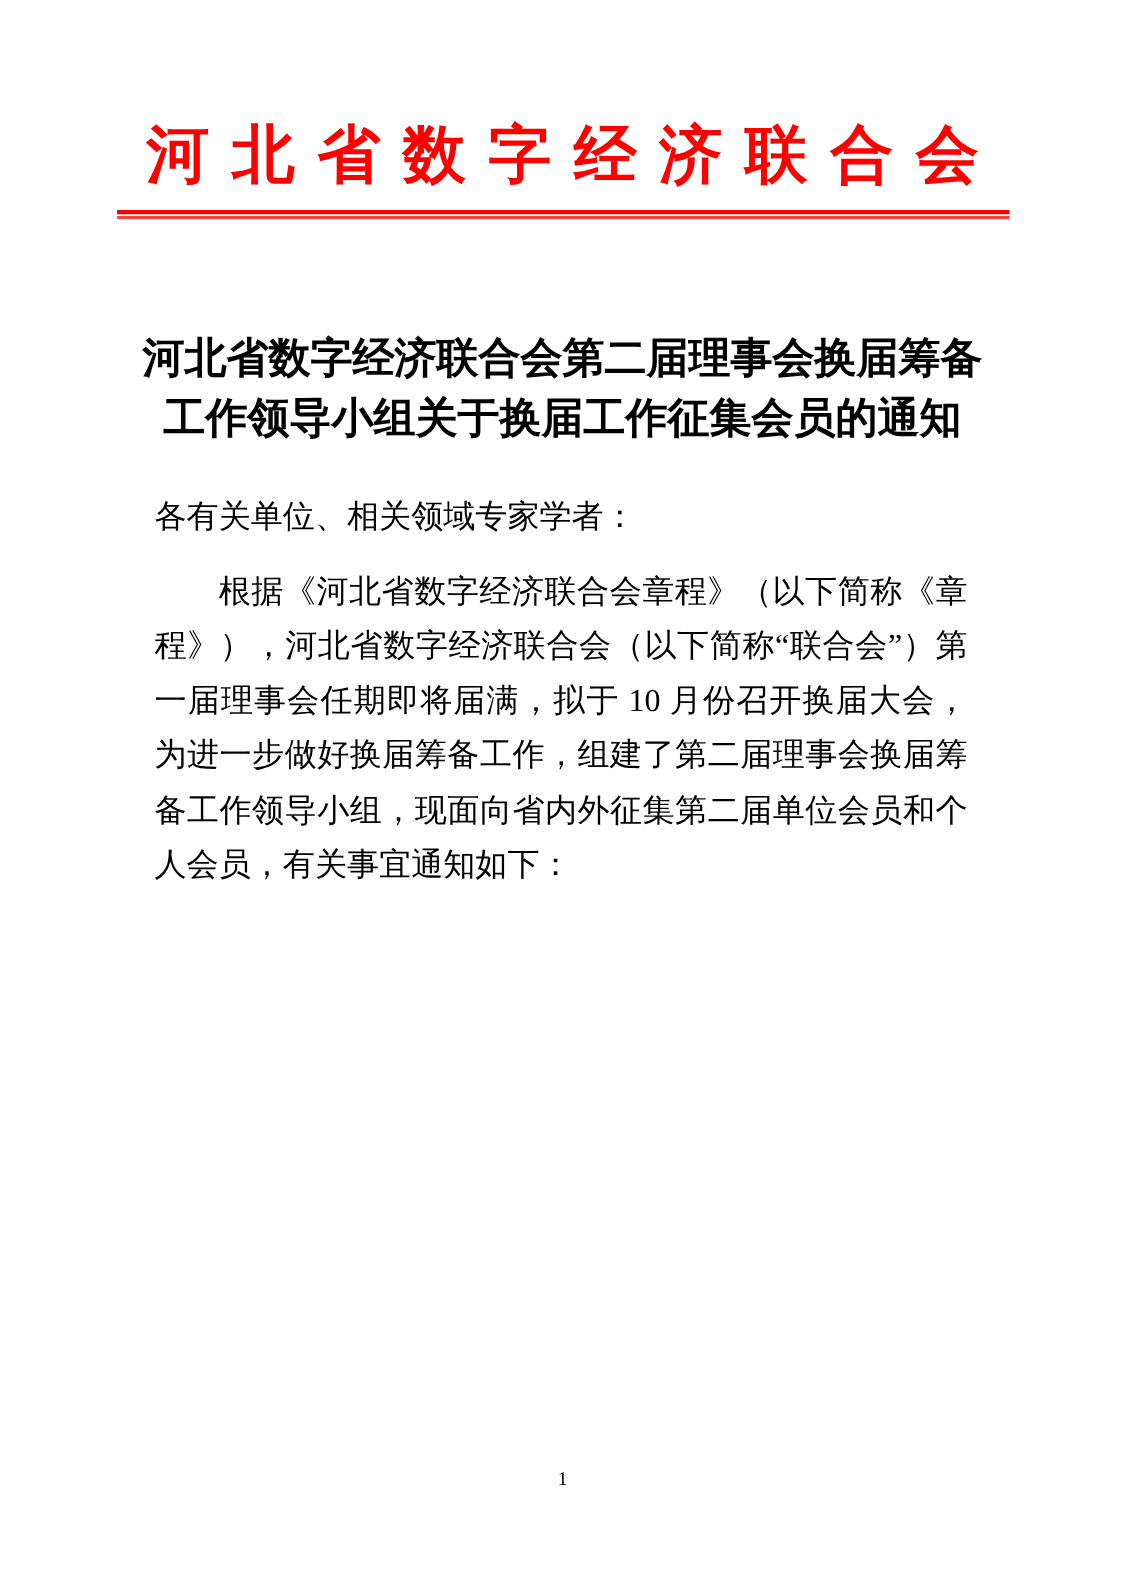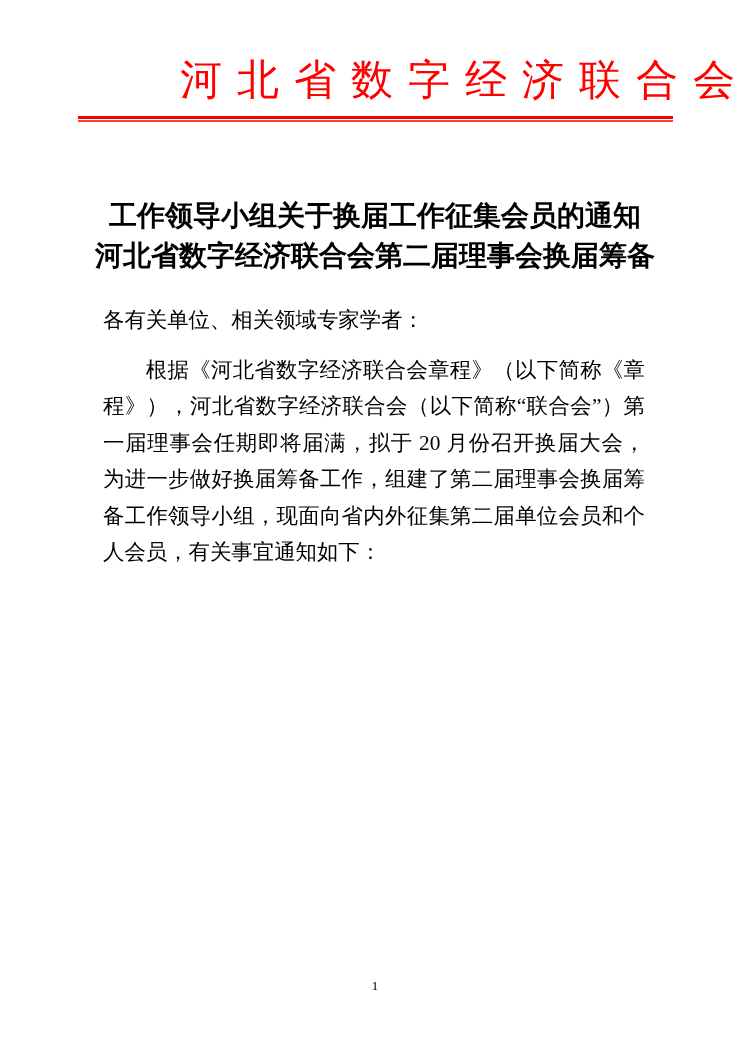--- a/index.html
+++ b/index.html
@@ -14,25 +14,25 @@
     width: 750px;
     height: 1060px;
     margin: 0 auto;
     position: relative;
     background: var(--page-bg);
     overflow: hidden;
     font-family: "Liberation Serif", "DejaVu Serif", serif;
     color: var(--text-black);
   }
   .org-title {
-    padding-top: 52px;
-    text-align: right;
+    padding-top: 76px;
+    text-align: center;
     color: var(--header-red);
     font-size: 42px;
-    font-weight: normal;
+    font-weight: bold;
     line-height: 56px;
     letter-spacing: 15px;
     text-indent: 15px;
     white-space: nowrap;
   }
   .rule-wrap {
     width: 595px;
     margin: 8px auto 0 auto;
   }
   .rule-thick { height: 3px; background: var(--header-red); }
@@ -74,24 +74,24 @@
 
   <div class="org-title">河北省数字经济联合会</div>
 
   <div class="rule-wrap">
     <div class="rule-thick"></div>
     <div class="rule-gap"></div>
     <div class="rule-thin"></div>
   </div>
 
   <div class="doc-title">
+    <div>河北省数字经济联合会第二届理事会换届筹备</div>
     <div>工作领导小组关于换届工作征集会员的通知</div>
-    <div>河北省数字经济联合会第二届理事会换届筹备</div>
   </div>
 
   <div class="body-text">
     <p>各有关单位、相关领域专家学者：</p>
-    <p class="para-indent">根据《河北省数字经济联合会章程》（以下简称《章程》），河北省数字经济联合会（以下简称“联合会”）第一届理事会任期即将届满，拟于 20 月份召开换届大会，为进一步做好换届筹备工作，组建了第二届理事会换届筹备工作领导小组，现面向省内外征集第二届单位会员和个人会员，有关事宜通知如下：</p>
+    <p class="para-indent">根据《河北省数字经济联合会章程》（以下简称《章程》），河北省数字经济联合会（以下简称“联合会”）第一届理事会任期即将届满，拟于 10 月份召开换届大会，为进一步做好换届筹备工作，组建了第二届理事会换届筹备工作领导小组，现面向省内外征集第二届单位会员和个人会员，有关事宜通知如下：</p>
   </div>
 
   <div class="page-number">1</div>
 
 </div>
 
 </body></html>

